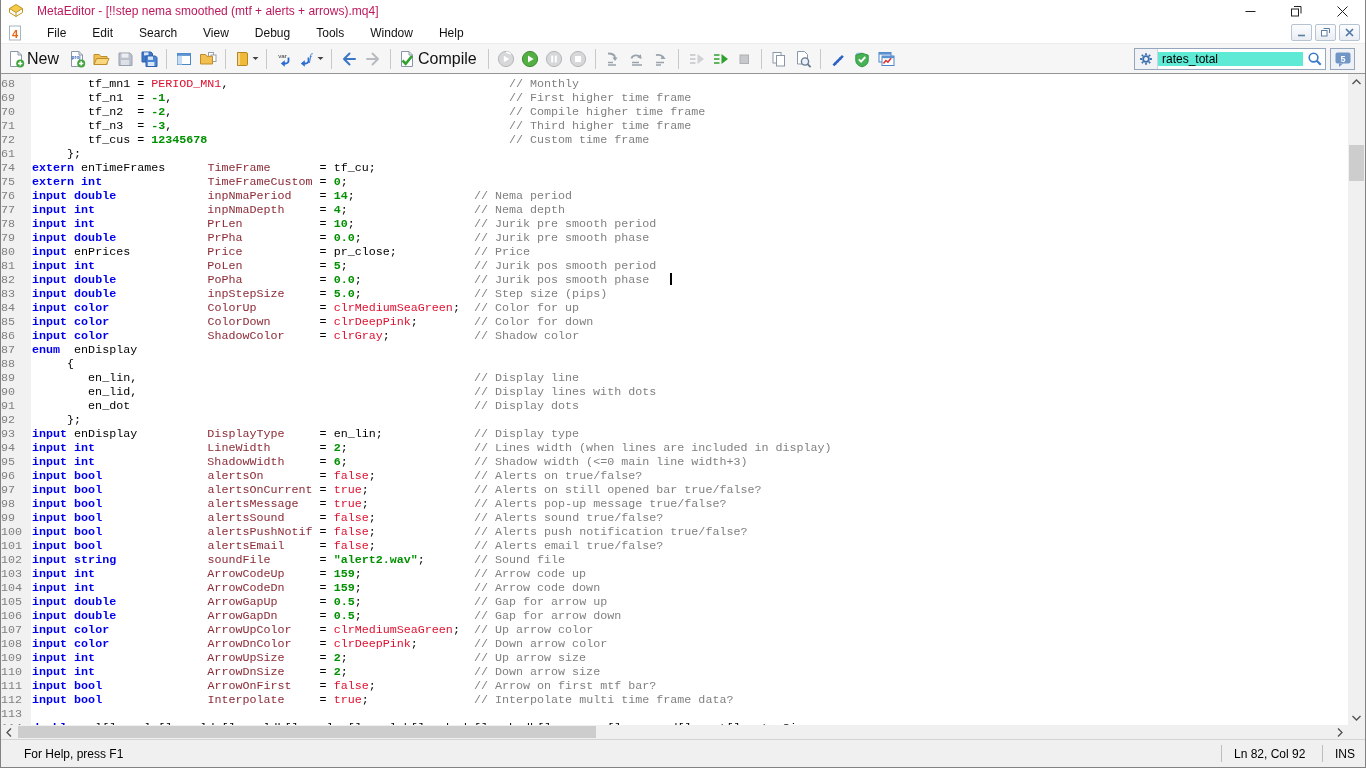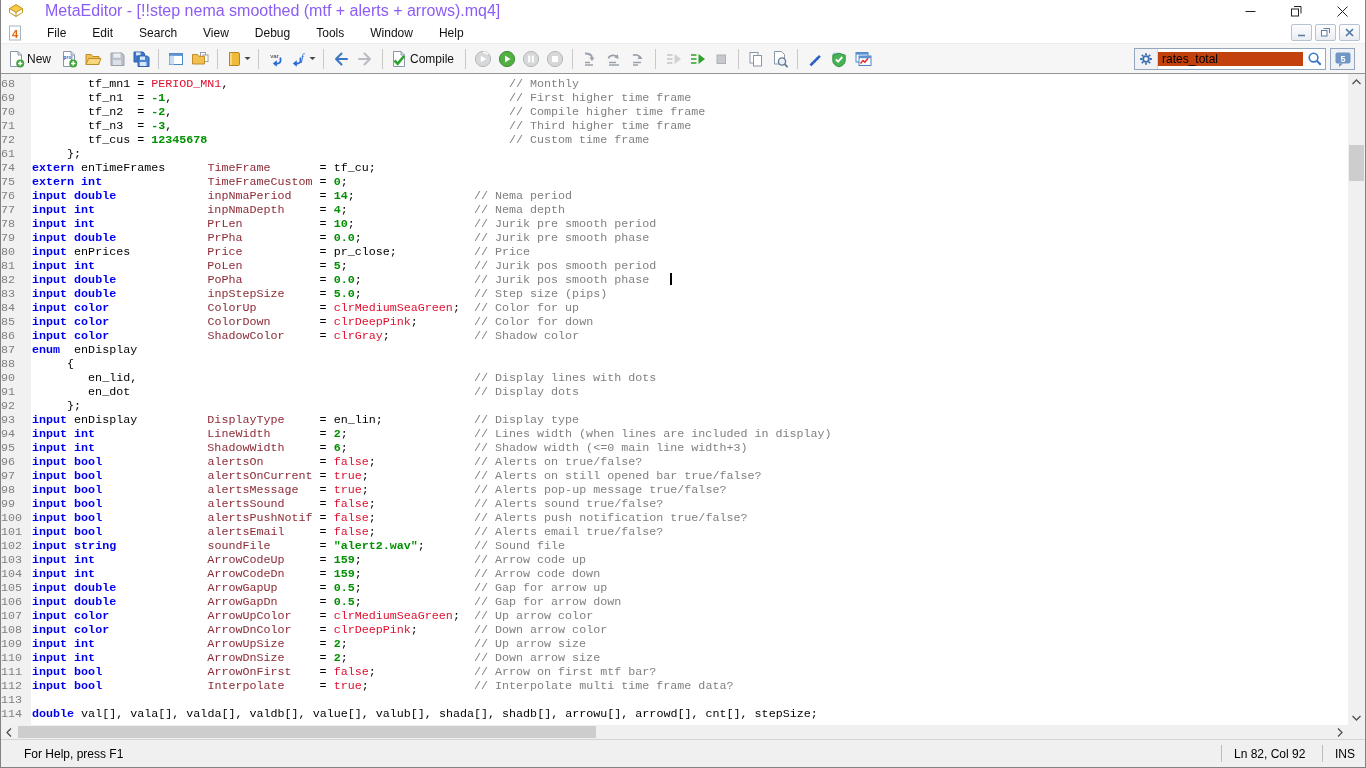--- a/index.html
+++ b/index.html
@@ -1,44 +1,44 @@
 <!DOCTYPE html>
 <html><head>
 <meta charset="utf-8">
 <style>
   * {margin:0;padding:0;box-sizing:border-box}
   html,body {width:1366px;height:768px;overflow:hidden;background:#fff;font-family:"Liberation Sans",sans-serif}
   .win {width:1366px;height:768px;border:1px solid #828282;border-top:none;display:flex;flex-direction:column;background:#fff}
 
   
   .titlebar {height:22px;flex:0 0 auto;display:flex;align-items:center;background:#fff;padding-left:7px}
-  .title-text {font-size:16px;color:#8b5cf6;margin-left:21px;white-space:nowrap}
+  .title-text {font-size:12px;color:#be185d;margin-left:13px;white-space:nowrap}
   .win-controls {margin-left:auto;display:flex;height:100%}
   .win-btn {width:46px;height:100%;display:flex;align-items:center;justify-content:center}
 
   
   .menubar {height:22px;flex:0 0 auto;display:flex;align-items:center;background:#fff;padding-left:5px;border-bottom:1px solid #ececec}
   .doc-icon {width:18px;display:flex;align-items:center;justify-content:center}
   .menu-items {display:flex;height:100%;margin-left:10px}
   .menu-item {padding:0 13px;font-size:12px;display:flex;align-items:center;color:#111;white-space:nowrap}
   .mdi-controls {margin-left:auto;display:flex;gap:3px;padding-right:5px}
   .mdi-btn {width:21px;height:17px;border:1px solid #b5c3d2;background:linear-gradient(#fdfdfe,#e9edf3);display:flex;align-items:center;justify-content:center;border-radius:2px}
 
   
   .toolbar {height:30px;flex:0 0 auto;background:#f6f6f6;border-bottom:1px solid #949494;display:flex;align-items:center;padding:0 4px}
   .tb-items {display:flex;align-items:center;height:100%}
   .tb-btn {height:24px;min-width:24px;display:flex;align-items:center;justify-content:center;padding:0 2px;border-radius:2px}
   .tb-ico {display:flex}
-  .tb-label {font-size:12px;margin:0 4px 0 2px;color:#111;white-space:nowrap}
+  .tb-label {font-size:16px;margin:0 4px 0 2px;color:#111;white-space:nowrap}
   .tb-sep {width:1px;height:20px;background:#c9c9c9;margin:0 5px}
   .tb-caret {margin-left:1px;display:flex}
   .searchwrap {margin-left:auto;display:flex;align-items:center;padding-right:6px}
   .searchbox {display:flex;align-items:center;width:192px;height:22px;border:1px solid #94a7bd;background:#fff}
   .search-gear {width:23px;height:100%;background:#f0f2f5;border-right:1px solid #cdd4dd;display:flex;align-items:center;justify-content:center}
-  .search-input {flex:1;border:none;outline:none;font:12px "Liberation Sans",sans-serif;padding:0 4px;min-width:0;color:#000;background:#c2410c}
+  .search-input {flex:1;border:none;outline:none;font:12px "Liberation Sans",sans-serif;padding:0 4px;min-width:0;color:#000;background:#5eead4}
   .search-mag {width:22px;display:flex;align-items:center;justify-content:center}
   .mql5-btn {width:25px;height:22px;border:1px solid #94a7bd;background:#eef1f6;margin-left:4px;display:flex;align-items:center;justify-content:center}
 
   
   .main {flex:1;display:flex;min-height:0}
   .editor {flex:1;min-width:0;background:linear-gradient(90deg,#f1f1f1 30px,#ffffff 30px);overflow:hidden;padding-top:3px}
   .crow {height:14px;line-height:14px;white-space:pre;font-family:"Liberation Mono","DejaVu Sans Mono",monospace;font-size:11.7px}
   .lnum {display:inline-block;width:19px;text-align:right;padding-right:6px;margin-right:12px;color:#808080}
   .sk {color:#0000f0;font-weight:bold}
   .si {color:#000000;font-weight:normal}
@@ -460,20 +460,21 @@
           <div class="crow"><span class="lnum">79</span><span class="sk">input</span><span class="sp"> </span><span class="sk">double</span><span class="sp">             </span><span class="sn">PrPha</span><span class="sp">           </span><span class="sp">= </span><span class="sg">0.0</span><span class="sp">;</span><span class="sp">                </span><span class="sm">// Jurik pre smooth phase</span></div>
           <div class="crow"><span class="lnum">80</span><span class="sk">input</span><span class="sp"> </span><span class="si">enPrices</span><span class="sp">           </span><span class="sn">Price</span><span class="sp">           </span><span class="sp">= </span><span class="si">pr_close</span><span class="sp">;</span><span class="sp">           </span><span class="sm">// Price</span></div>
           <div class="crow"><span class="lnum">81</span><span class="sk">input</span><span class="sp"> </span><span class="sk">int</span><span class="sp">                </span><span class="sn">PoLen</span><span class="sp">           </span><span class="sp">= </span><span class="sg">5</span><span class="sp">;</span><span class="sp">                  </span><span class="sm">// Jurik pos smooth period</span></div>
           <div class="crow"><span class="lnum">82</span><span class="sk">input</span><span class="sp"> </span><span class="sk">double</span><span class="sp">             </span><span class="sn">PoPha</span><span class="sp">           </span><span class="sp">= </span><span class="sg">0.0</span><span class="sp">;</span><span class="sp">                </span><span class="sm">// Jurik pos smooth phase</span><span class="sp">   </span><span class="caret"></span></div>
           <div class="crow"><span class="lnum">83</span><span class="sk">input</span><span class="sp"> </span><span class="sk">double</span><span class="sp">             </span><span class="sn">inpStepSize</span><span class="sp">     </span><span class="sp">= </span><span class="sg">5.0</span><span class="sp">;</span><span class="sp">                </span><span class="sm">// Step size (pips)</span></div>
           <div class="crow"><span class="lnum">84</span><span class="sk">input</span><span class="sp"> </span><span class="sk">color</span><span class="sp">              </span><span class="sn">ColorUp</span><span class="sp">         </span><span class="sp">= </span><span class="sc">clrMediumSeaGreen</span><span class="sp">;</span><span class="sp">  </span><span class="sm">// Color for up</span></div>
           <div class="crow"><span class="lnum">85</span><span class="sk">input</span><span class="sp"> </span><span class="sk">color</span><span class="sp">              </span><span class="sn">ColorDown</span><span class="sp">       </span><span class="sp">= </span><span class="sc">clrDeepPink</span><span class="sp">;</span><span class="sp">        </span><span class="sm">// Color for down</span></div>
           <div class="crow"><span class="lnum">86</span><span class="sk">input</span><span class="sp"> </span><span class="sk">color</span><span class="sp">              </span><span class="sn">ShadowColor</span><span class="sp">     </span><span class="sp">= </span><span class="sc">clrGray</span><span class="sp">;</span><span class="sp">            </span><span class="sm">// Shadow color</span></div>
           <div class="crow"><span class="lnum">87</span><span class="sk">enum</span><span class="sp">  </span><span class="si">enDisplay</span></div>
           <div class="crow"><span class="lnum">88</span><span class="sp">     </span><span class="sp">{</span></div>
+          <div class="crow"><span class="lnum">89</span><span class="sp">        </span><span class="si">en_lin</span><span class="sp">,</span><span class="sp">                                                </span><span class="sm">// Display line</span></div>
           <div class="crow"><span class="lnum">90</span><span class="sp">        </span><span class="si">en_lid</span><span class="sp">,</span><span class="sp">                                                </span><span class="sm">// Display lines with dots</span></div>
           <div class="crow"><span class="lnum">91</span><span class="sp">        </span><span class="si">en_dot</span><span class="sp">                                                 </span><span class="sm">// Display dots</span></div>
           <div class="crow"><span class="lnum">92</span><span class="sp">     </span><span class="sp">};</span></div>
           <div class="crow"><span class="lnum">93</span><span class="sk">input</span><span class="sp"> </span><span class="si">enDisplay</span><span class="sp">          </span><span class="sn">DisplayType</span><span class="sp">     </span><span class="sp">= </span><span class="si">en_lin</span><span class="sp">;</span><span class="sp">             </span><span class="sm">// Display type</span></div>
           <div class="crow"><span class="lnum">94</span><span class="sk">input</span><span class="sp"> </span><span class="sk">int</span><span class="sp">                </span><span class="sn">LineWidth</span><span class="sp">       </span><span class="sp">= </span><span class="sg">2</span><span class="sp">;</span><span class="sp">                  </span><span class="sm">// Lines width (when lines are included in display)</span></div>
           <div class="crow"><span class="lnum">95</span><span class="sk">input</span><span class="sp"> </span><span class="sk">int</span><span class="sp">                </span><span class="sn">ShadowWidth</span><span class="sp">     </span><span class="sp">= </span><span class="sg">6</span><span class="sp">;</span><span class="sp">                  </span><span class="sm">// Shadow width (&lt;=0 main line width+3)</span></div>
           <div class="crow"><span class="lnum">96</span><span class="sk">input</span><span class="sp"> </span><span class="sk">bool</span><span class="sp">               </span><span class="sn">alertsOn</span><span class="sp">        </span><span class="sp">= </span><span class="sc">false</span><span class="sp">;</span><span class="sp">              </span><span class="sm">// Alerts on true/false?</span></div>
           <div class="crow"><span class="lnum">97</span><span class="sk">input</span><span class="sp"> </span><span class="sk">bool</span><span class="sp">               </span><span class="sn">alertsOnCurrent</span><span class="sp"> = </span><span class="sc">true</span><span class="sp">;</span><span class="sp">               </span><span class="sm">// Alerts on still opened bar true/false?</span></div>
           <div class="crow"><span class="lnum">98</span><span class="sk">input</span><span class="sp"> </span><span class="sk">bool</span><span class="sp">               </span><span class="sn">alertsMessage</span><span class="sp">   </span><span class="sp">= </span><span class="sc">true</span><span class="sp">;</span><span class="sp">               </span><span class="sm">// Alerts pop-up message true/false?</span></div>
           <div class="crow"><span class="lnum">99</span><span class="sk">input</span><span class="sp"> </span><span class="sk">bool</span><span class="sp">               </span><span class="sn">alertsSound</span><span class="sp">     </span><span class="sp">= </span><span class="sc">false</span><span class="sp">;</span><span class="sp">              </span><span class="sm">// Alerts sound true/false?</span></div>

